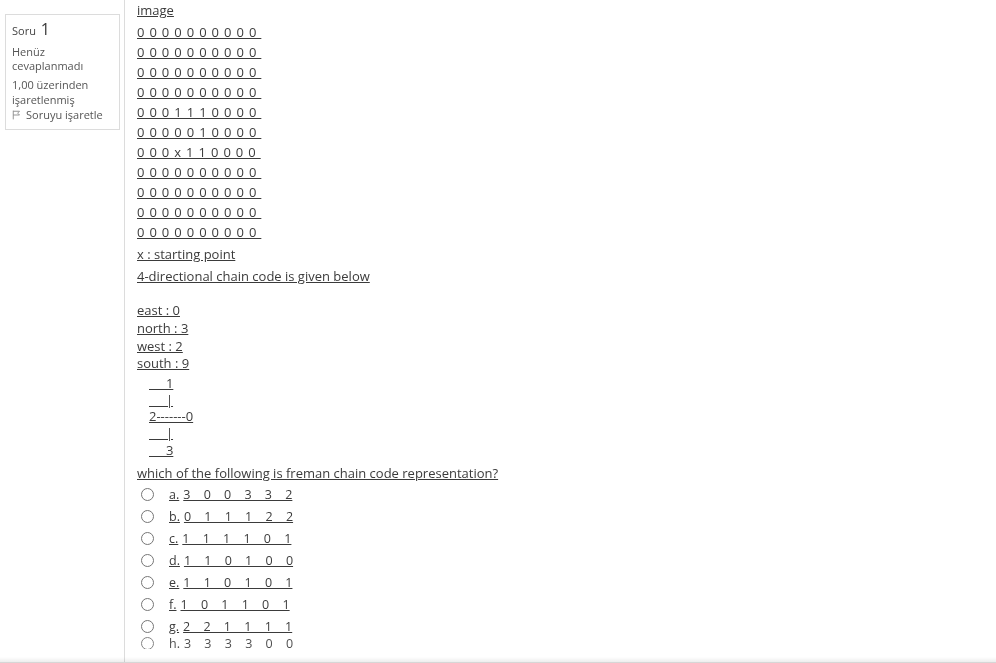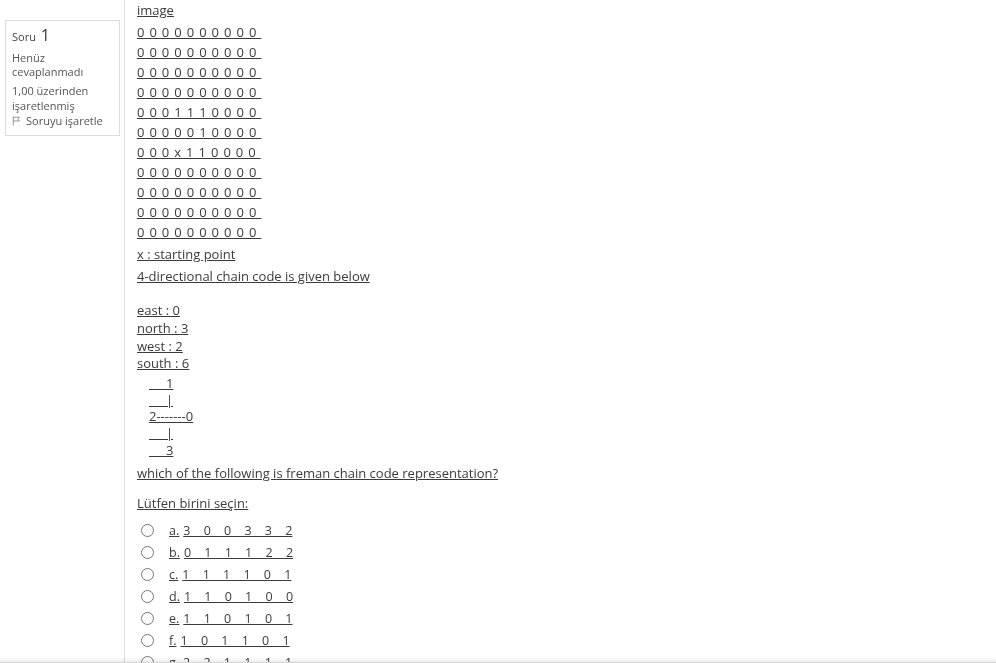--- a/index.html
+++ b/index.html
@@ -13,21 +13,21 @@
   .page {
     display: flex;
     width: 996px;
     height: 663px;
     overflow: hidden;
     position: relative;
   }
   .info-col {
     width: 120px;
     flex-shrink: 0;
-    padding: 20px 0 0 5px;
+    padding: 14px 0 0 5px;
   }
   .info-box {
     border: 1px solid #dcdcdc;
     padding: 4px 6px 6px 6px;
     font-size: 11px;
     color: #555;
     line-height: 1.35;
   }
   .info-box .qnum {
     color: #444;
@@ -145,32 +145,31 @@
         <div class="row">0000000000</div>
       </div>
 
       <span class="l" style="margin-top:2px">x : starting point</span>
       <span class="l" style="margin-top:2px">4-directional chain code is given below</span>
 
       <div class="dir-block">
         <div class="dl">east : 0</div>
         <div class="dl">north : 3</div>
         <div class="dl">west : 2</div>
-        <div class="dl">south : 6</div>
+        <div class="dl">south : 9</div>
       </div>
 
       <div class="compass">     1
      |
 2-------0
      |
      3</div>
 
       <span class="l">which of the following is freman chain code representation?</span>
 
-      <div class="prompt">Lütfen birini seçin:</div>
 
       <div class="answers">
         <label class="ans-row">
           <input type="radio" name="q1" style="">
           <span class="ans-label"><span class="k">a.</span><span class="nums">3   0   0   3   3   2</span></span>
         </label>
         <label class="ans-row">
           <input type="radio" name="q1" style="">
           <span class="ans-label"><span class="k">b.</span><span class="nums">0   1   1   1   2   2</span></span>
         </label>

